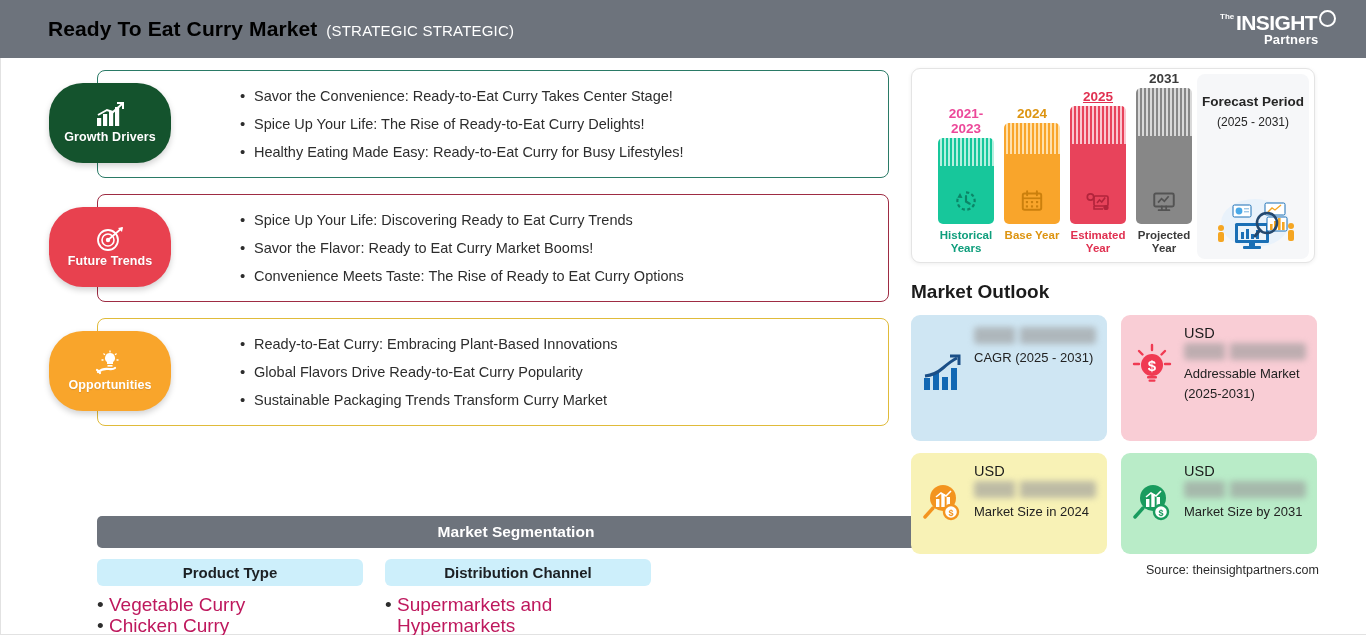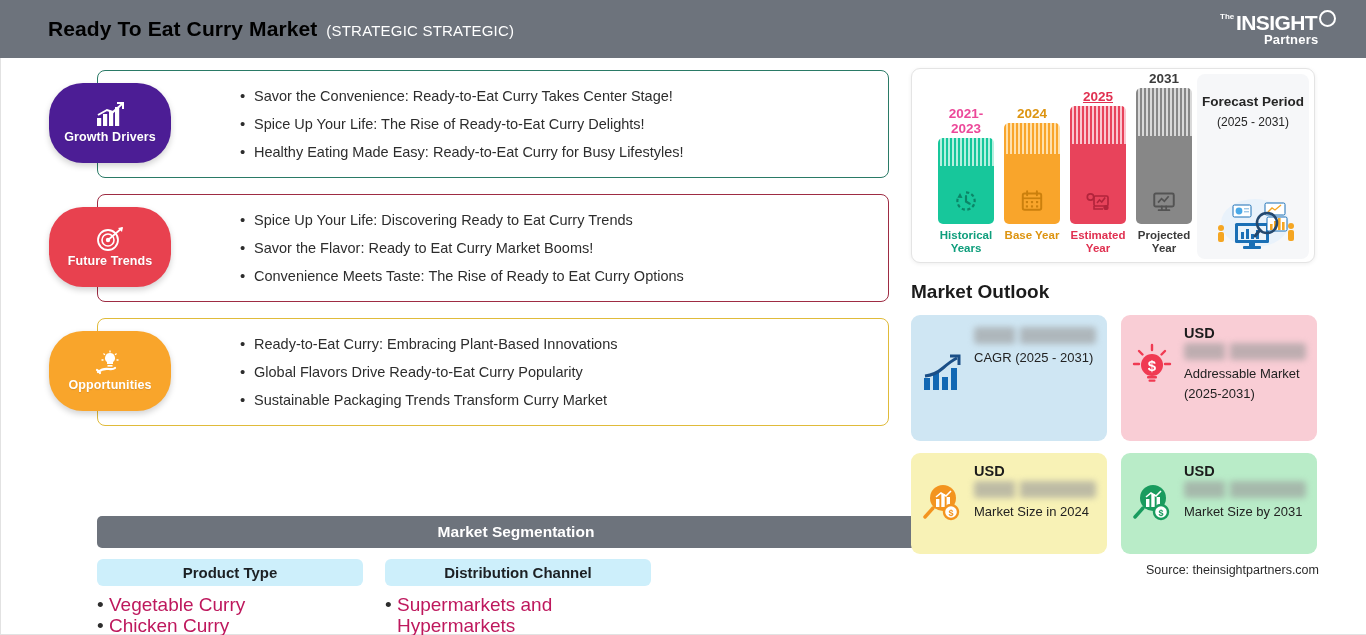--- a/index.html
+++ b/index.html
@@ -38,21 +38,21 @@
     position:absolute; left:48px; top:0; right:0; height:108px;
     border:1px solid #2a7a66; border-radius:8px; background:#fff;
     padding: 10px 0 10px 142px;
     display:flex; flex-direction:column; justify-content:center;
   }
   .insight-panel.trends { border-color:#9e2c43; }
   .insight-panel.opps   { border-color:#e0bb3a; }
 
   .badge {
     position:absolute; left:0; top:13px; width:122px; height:80px;
-    border-radius:34px 34px 34px 34px; background:#4c1d95;
+    border-radius:34px 34px 34px 34px; background:#14532d;
     display:flex; flex-direction:column; align-items:center; justify-content:center;
     box-shadow: 0 3px 6px rgba(0,0,0,.18); z-index:3;
   }
   .badge.trends { background:#e8414f; }
   .badge.opps   { background:#f9a52b; }
   .badge-label { color:#fff; font-size:12.5px; font-weight:bold; margin-top:2px; letter-spacing:.1px;
                  text-shadow:0 1px 1px rgba(0,0,0,.12); }
   .badge-icon { width:32px; height:26px; }
 
   .bullets { list-style:none; }
@@ -99,21 +99,21 @@
   .fs-art { position:absolute; left:8px; bottom:8px; width:96px; height:58px; }
 
   .outlook-title { margin-top:18px; font-size:19px; font-weight:bold; color:#1b1b1b; }
 
   .cards { margin-top:12px; display:grid; grid-template-columns:196px 196px; gap:12px 14px; }
   .ocard { border-radius:9px; padding:10px 11px; position:relative; }
   .ocard.blue  { background:#cfe6f3; height:126px; }
   .ocard.pink  { background:#f9cdd5; height:126px; }
   .ocard.yellow{ background:#f8f2b6; height:101px; }
   .ocard.green { background:#b9ecc8; height:101px; }
-  .ocard-usd { font-size:14.5px; font-weight:bold; color:#1b1b1b; margin-left:52px; }
+  .ocard-usd { font-size:14.5px; font-weight:normal; color:#1b1b1b; margin-left:52px; }
   .ocard-ico { position:absolute; left:10px; top:28px; width:42px; height:42px; }
   .ocard.blue .ocard-ico { top:38px; }
   .ocard-blur { margin-left:52px; margin-top:2px; height:17px; width:122px;
                 background:linear-gradient(90deg,#9a9a9a 0 34%, transparent 34% 38%, #9a9a9a 38% 100%);
                 filter:blur(3.2px); border-radius:3px; opacity:.62; }
   .ocard-label { margin-left:52px; margin-top:4px; font-size:13px; color:#222; line-height:20px; }
   .source { text-align:right; margin-top:9px; margin-right:4px; font-size:12.5px; color:#2b2b2b; }
 </style>
 </head>
 <body>

